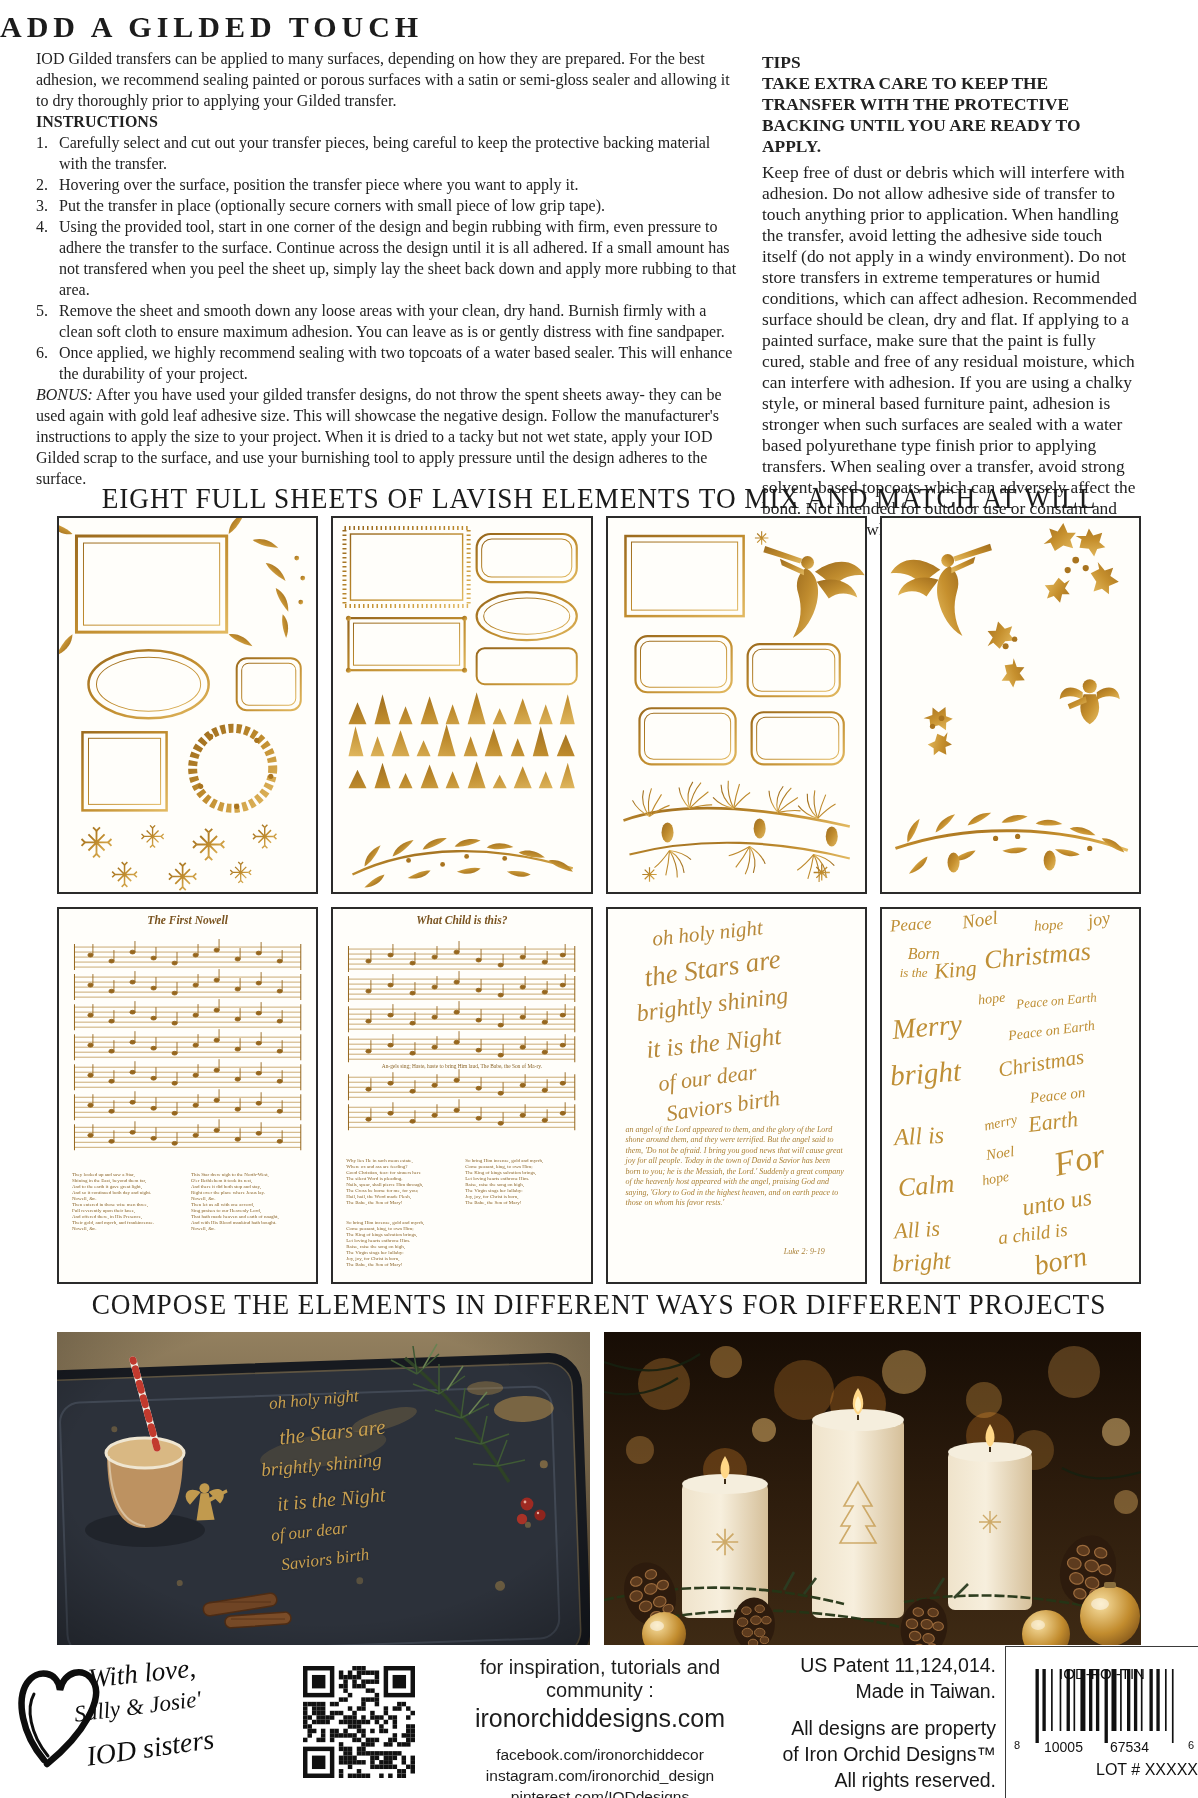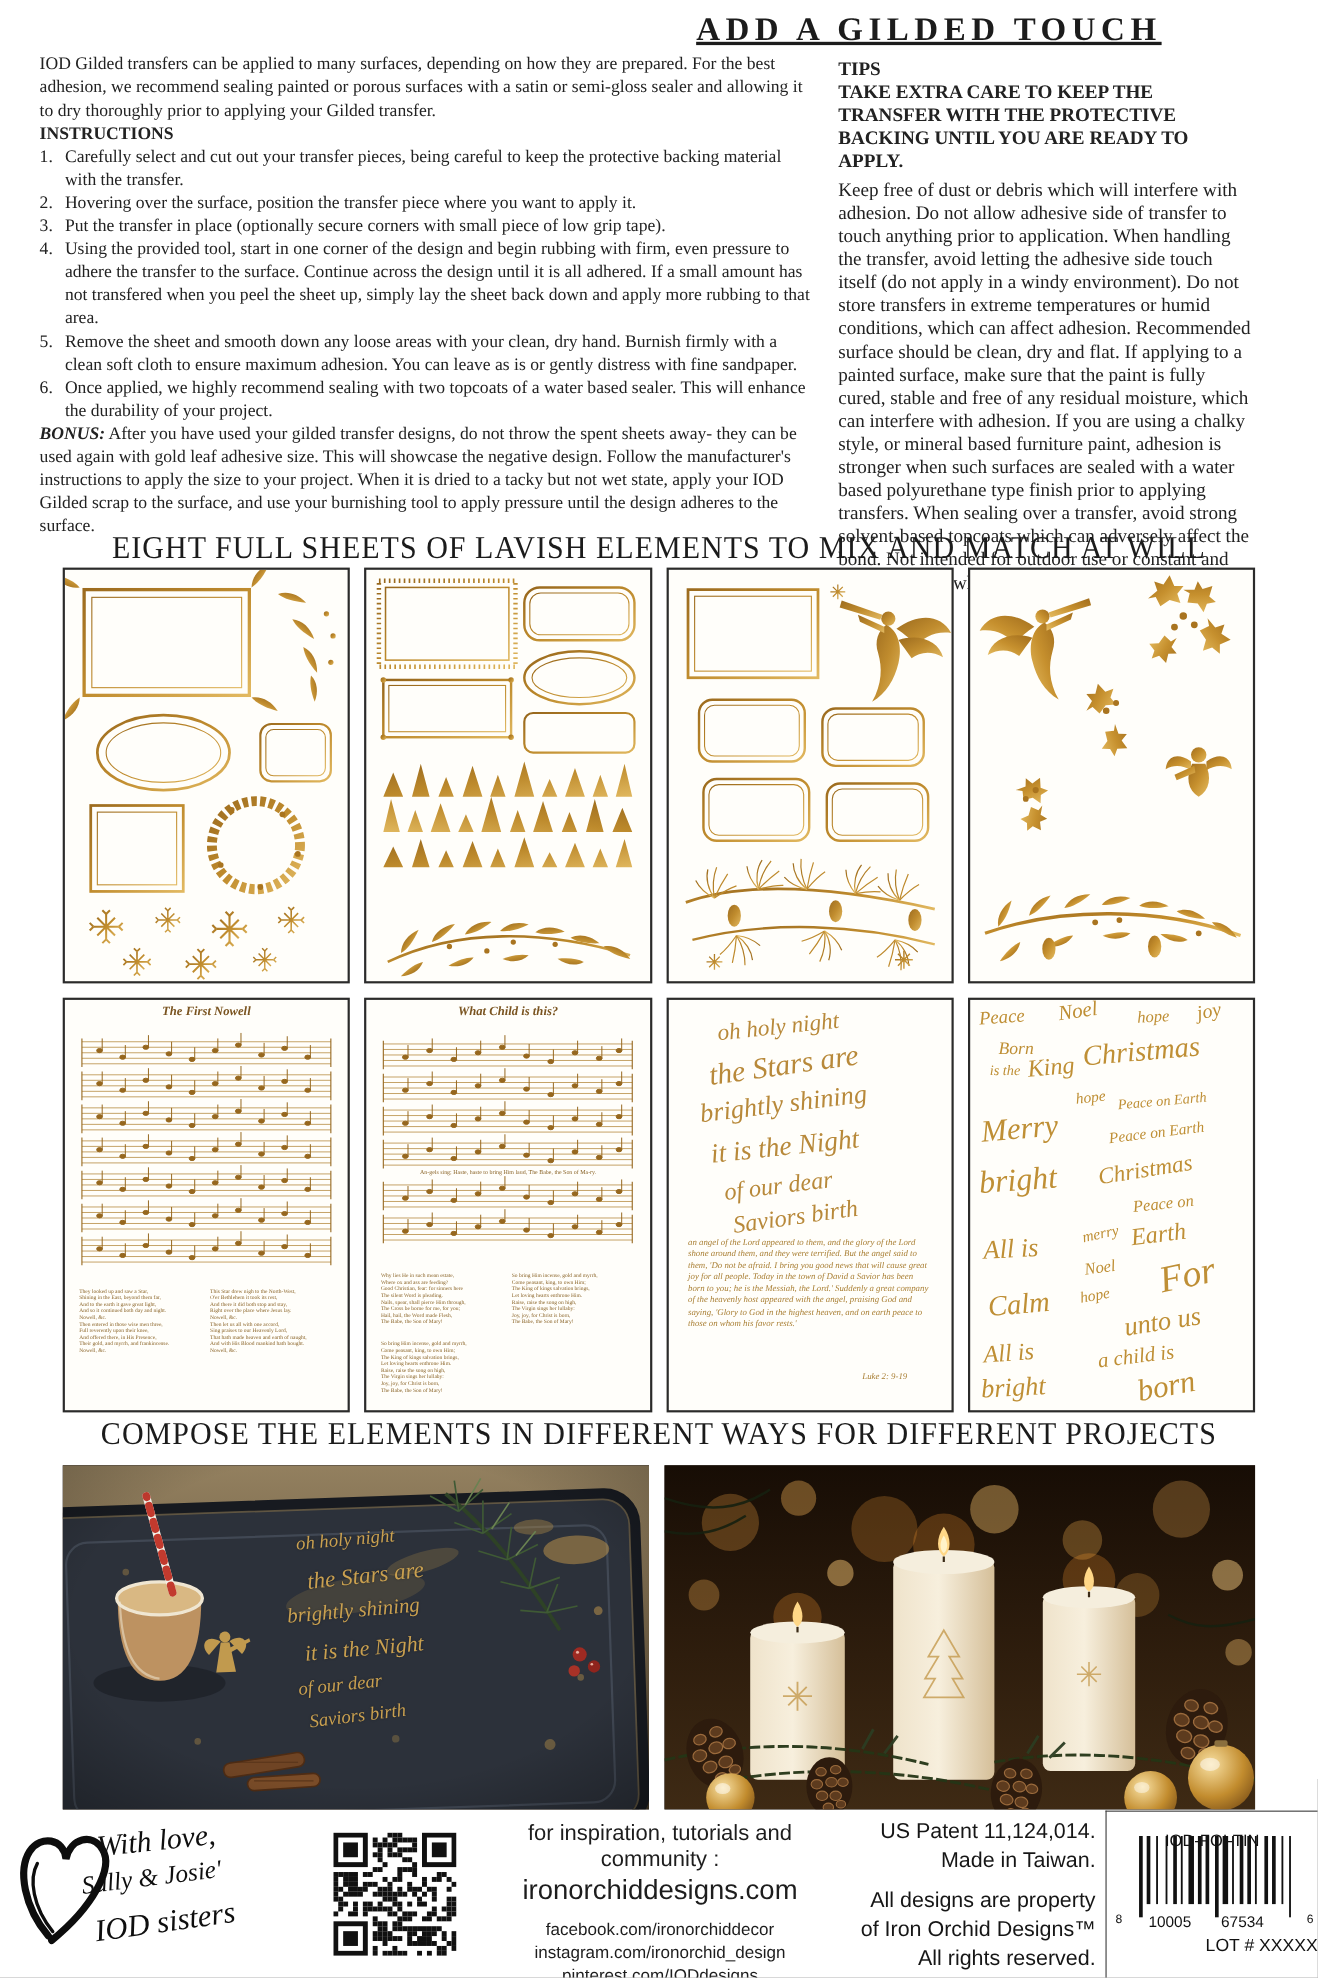--- a/index.html
+++ b/index.html
@@ -1,26 +1,26 @@
 <!DOCTYPE html>
 <html><head>
 <meta charset="utf-8">
 <style>
   html,body{margin:0;padding:0;background:#9a9a9a;}
   #page{position:relative;width:1198px;height:1798px;margin:0 auto;background:#ffffff;
         font-family:"Liberation Serif",serif;color:#222;overflow:hidden;}
-  .title{position:absolute;top:10px;left:0;width:1056px;text-align:right;
-         font-size:30px;font-weight:bold;letter-spacing:5px;color:#1c1c1c;text-decoration:underline;}
+  .title{position:absolute;top:10px;left:0;width:1056px;text-align:left;
+         font-size:30px;font-weight:bold;letter-spacing:5px;color:#1c1c1c;}
   .lcol{position:absolute;left:36px;top:48px;width:702px;font-size:16px;line-height:21px;}
   .rcol{position:absolute;left:762px;top:52px;width:378px;font-size:17.4px;line-height:21px;}
   .bold{font-weight:bold;}
   .item{display:flex;}
   .item .n{width:23px;flex:none;}
   .item .t{flex:1;}
-  .bonus i{font-style:italic;font-weight:bold;}
+  .bonus i{font-style:italic;}
   .prelines{white-space:pre-line;margin-top:11px;}
   .band{position:absolute;left:0;width:1198px;text-align:center;font-size:29px;color:#1b1b1b;
         letter-spacing:1px;transform:scaleX(.94);transform-origin:center;}
   #band-sheets{top:482px;}
   #band-compose{top:1288px;}
   .grid{position:absolute;left:57px;top:516px;width:1084px;height:768px;display:grid;
         grid-template-columns:repeat(4,1fr);grid-template-rows:repeat(2,1fr);gap:13px;}
   .cell{border:2px solid #2b2b2b;background:#fffefa;position:relative;overflow:hidden;}
   .cell svg{position:absolute;inset:0;width:100%;height:100%;}
   .mtitle{position:absolute;top:5px;left:0;width:100%;text-align:center;font-weight:bold;

